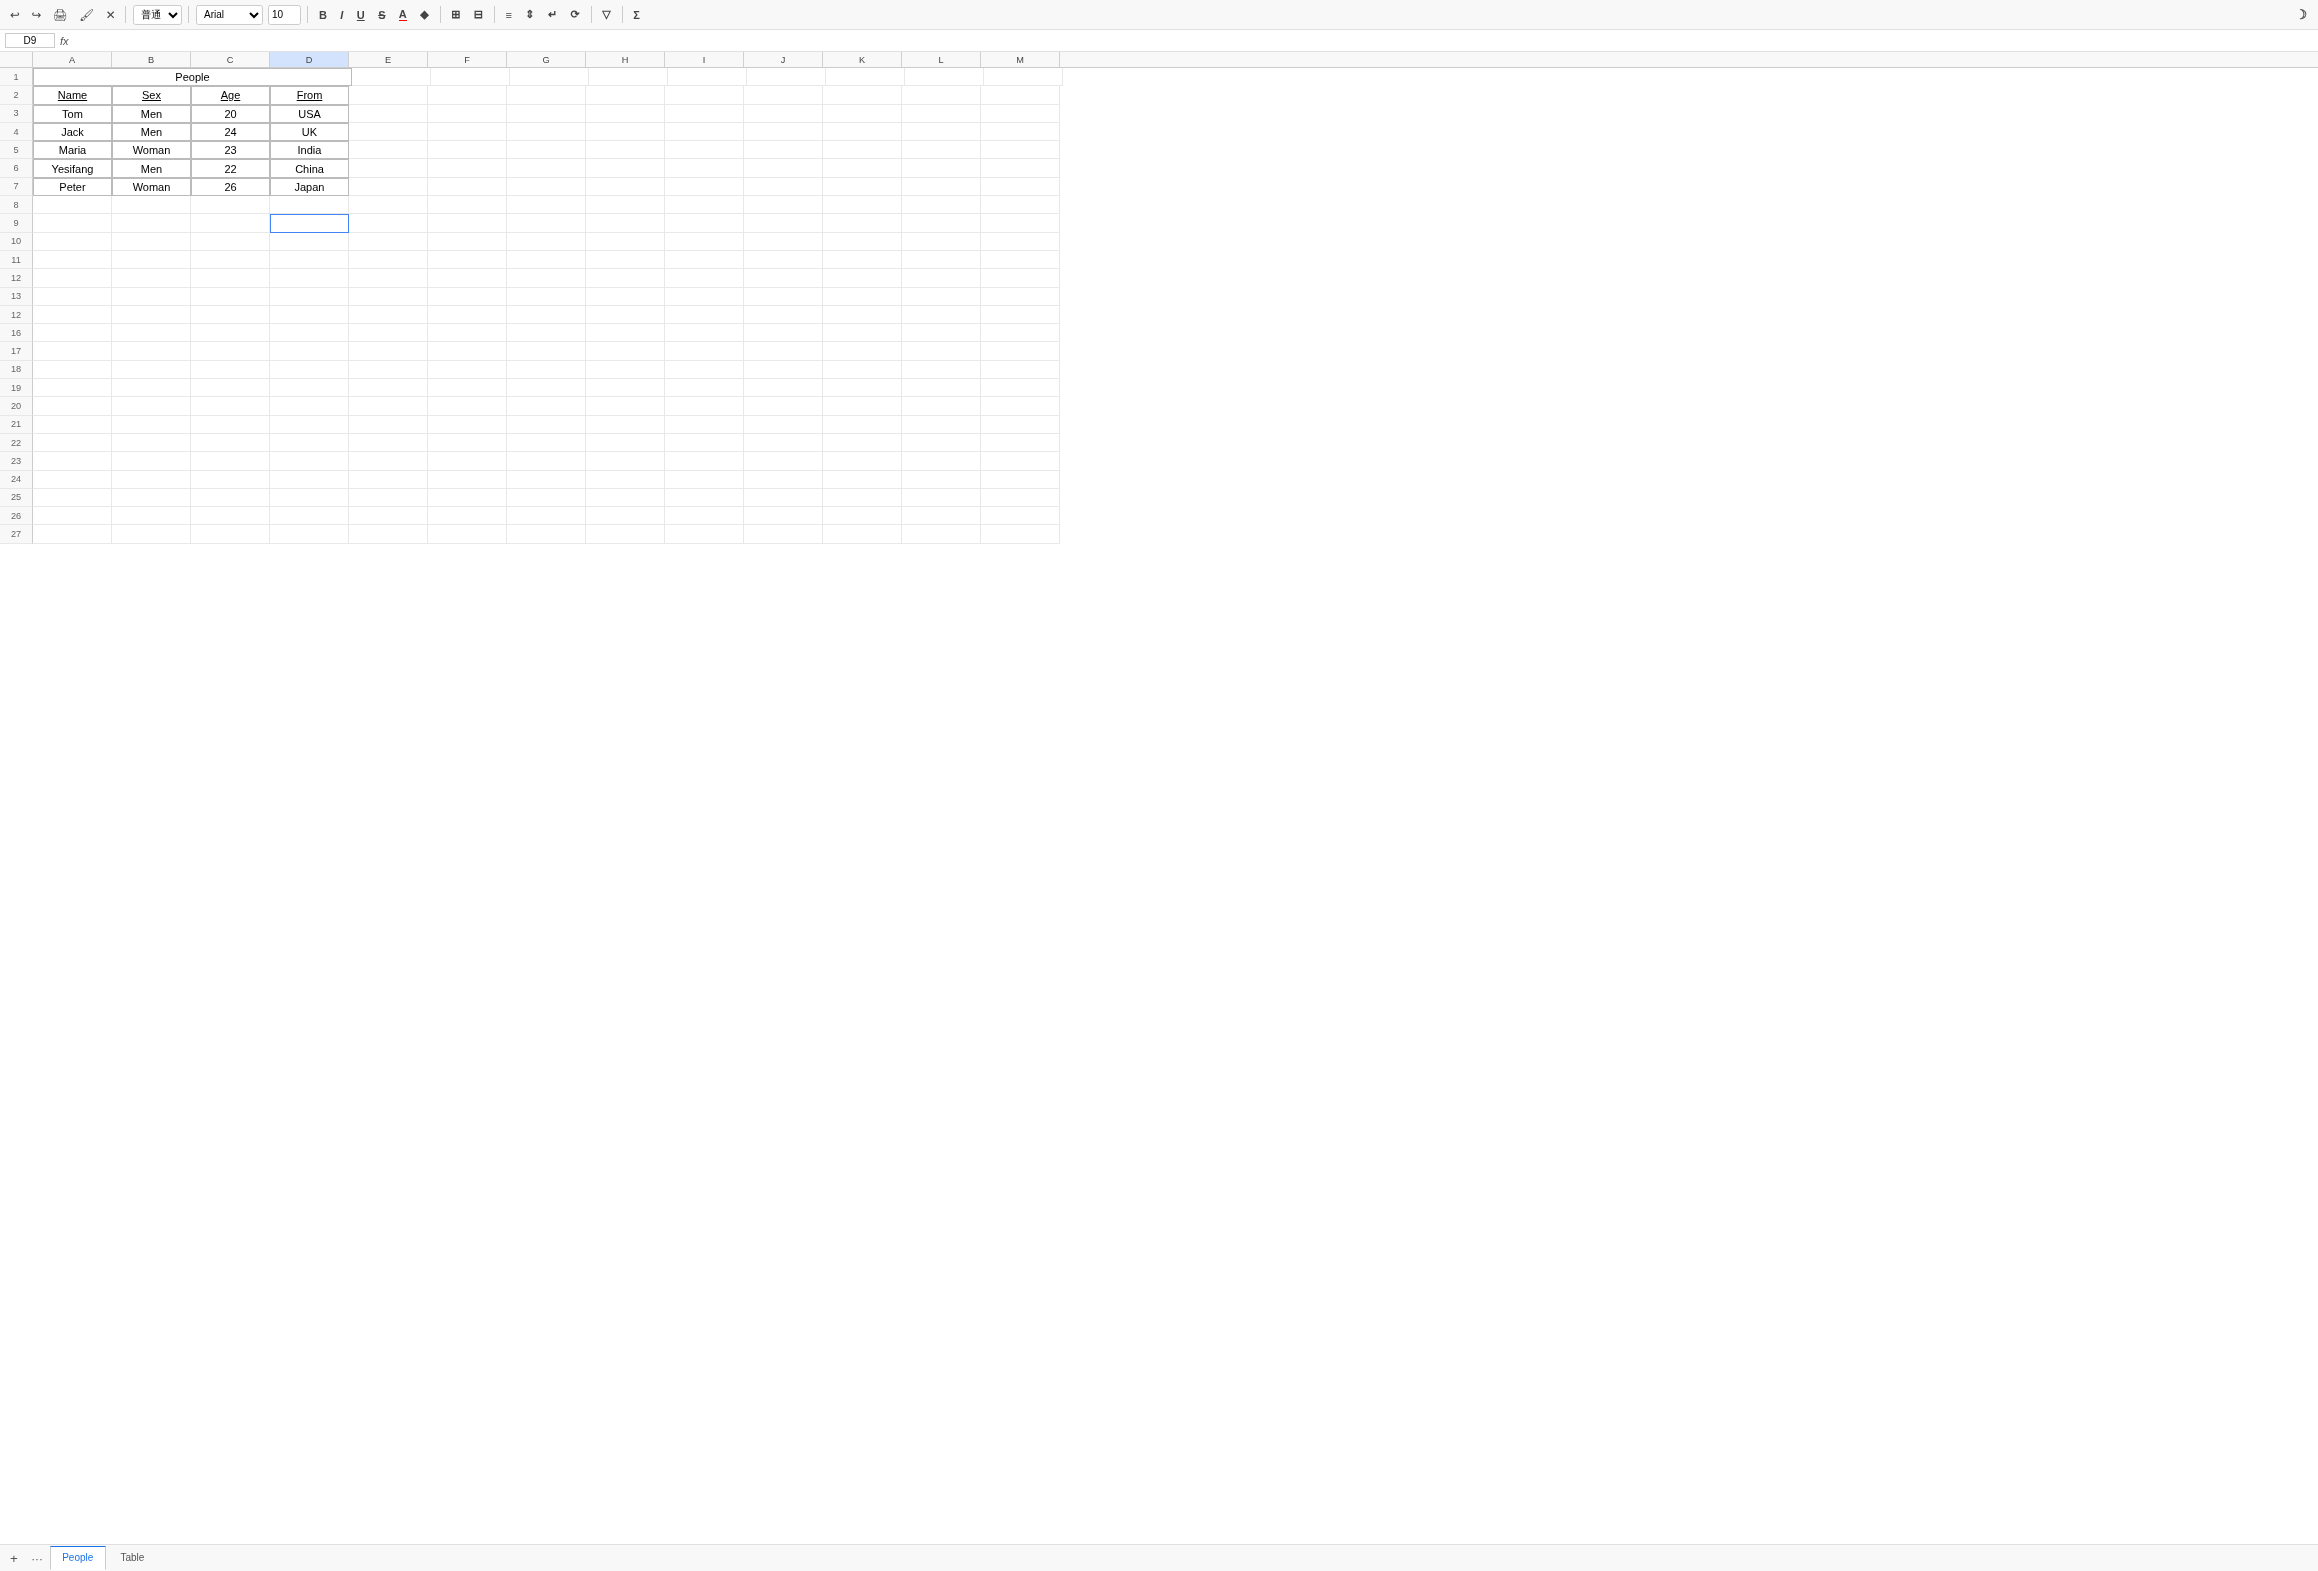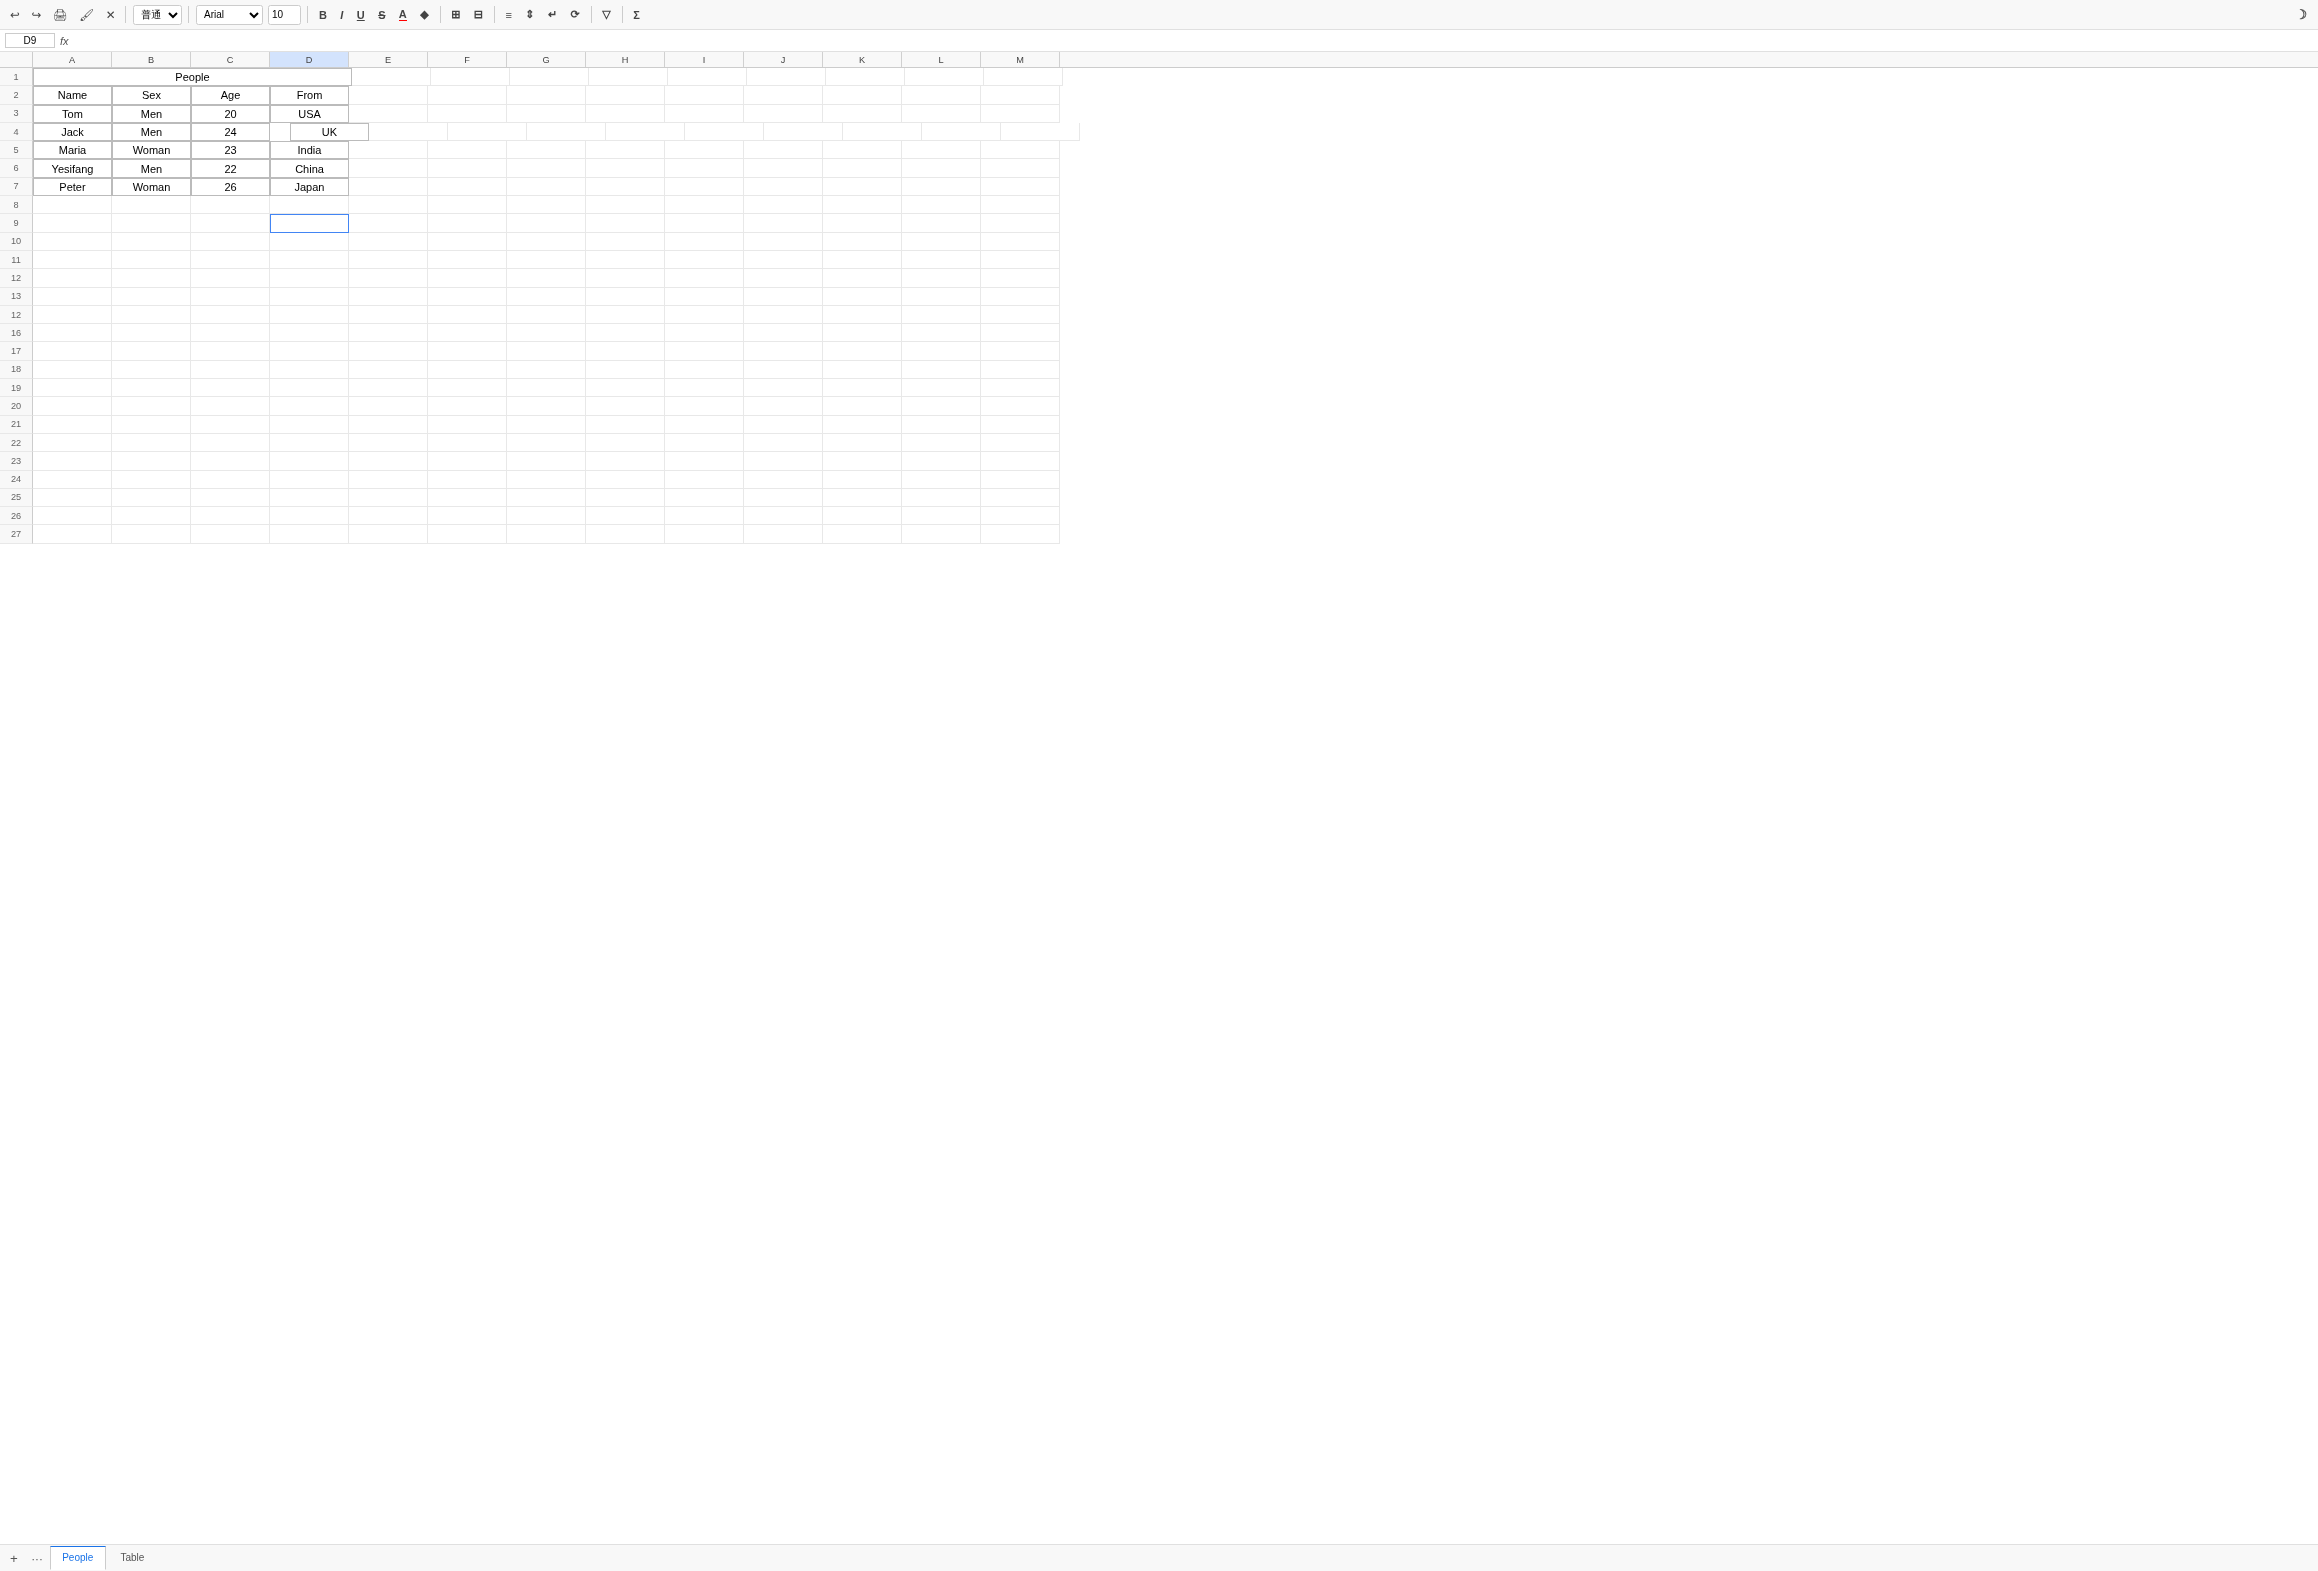--- a/index.html
+++ b/index.html
@@ -63,21 +63,21 @@
     .grid-cell {
       border-right: 0.8px solid #e0e0e0; border-bottom: 0.8px solid #e0e0e0;
       padding: 1.7px 5px; font-size: 11px; min-height: 18.3px;
       display: flex; align-items: center; flex-shrink: 0; overflow: hidden;
       white-space: nowrap; background: #fff;
     }
     .grid-cell.merged-title {
       justify-content: center; font-size: 11px;
     }
     .grid-cell.header-cell {
-      justify-content: center; font-weight: normal; border: 0.8px solid #bbb;
+      justify-content: center; font-weight: normal; border: 0.8px solid #bbb; text-decoration: underline;
     }
     .grid-cell.data-cell { justify-content: center; border: 0.8px solid #bbb; }
     .grid-cell.selected-cell {
       outline: 1.7px solid #4285f4; outline-offset: -1.7px; z-index: 5;
       background: #fff;
     }
     .grid-cell.empty { background: #fff; }
 
     
     .sheet-tabs {
@@ -233,21 +233,21 @@
         <div class="grid-cell empty" style="width: 79px; min-width: 79px; border-right: 0.8px solid rgb(232, 232, 232); border-bottom: 0.8px solid rgb(232, 232, 232);"></div>
         <div class="grid-cell empty" style="width: 79px; min-width: 79px; border-right: 0.8px solid rgb(232, 232, 232); border-bottom: 0.8px solid rgb(232, 232, 232);"></div>
         <div class="grid-cell empty" style="width: 79px; min-width: 79px; border-right: 0.8px solid rgb(232, 232, 232); border-bottom: 0.8px solid rgb(232, 232, 232);"></div>
         <div class="grid-cell empty" style="width: 79px; min-width: 79px; border-right: 0.8px solid rgb(232, 232, 232); border-bottom: 0.8px solid rgb(232, 232, 232);"></div>
       </div>
       <div class="grid-row">
         <div class="row-num">4</div>
         <div class="grid-cell data-cell" style="width: 79px; min-width: 79px;">Jack</div>
         <div class="grid-cell data-cell" style="width: 79px; min-width: 79px;">Men</div>
         <div class="grid-cell data-cell" style="width: 79px; min-width: 79px;">24</div>
-        <div class="grid-cell data-cell" style="width: 79px; min-width: 79px; margin-left: 20px;">UK</div>
+        <div class="grid-cell data-cell" style="width: 79px; min-width: 79px;">UK</div>
         <div class="grid-cell empty" style="width: 79px; min-width: 79px; border-right: 0.8px solid rgb(232, 232, 232); border-bottom: 0.8px solid rgb(232, 232, 232);"></div>
         <div class="grid-cell empty" style="width: 79px; min-width: 79px; border-right: 0.8px solid rgb(232, 232, 232); border-bottom: 0.8px solid rgb(232, 232, 232);"></div>
         <div class="grid-cell empty" style="width: 79px; min-width: 79px; border-right: 0.8px solid rgb(232, 232, 232); border-bottom: 0.8px solid rgb(232, 232, 232);"></div>
         <div class="grid-cell empty" style="width: 79px; min-width: 79px; border-right: 0.8px solid rgb(232, 232, 232); border-bottom: 0.8px solid rgb(232, 232, 232);"></div>
         <div class="grid-cell empty" style="width: 79px; min-width: 79px; border-right: 0.8px solid rgb(232, 232, 232); border-bottom: 0.8px solid rgb(232, 232, 232);"></div>
         <div class="grid-cell empty" style="width: 79px; min-width: 79px; border-right: 0.8px solid rgb(232, 232, 232); border-bottom: 0.8px solid rgb(232, 232, 232);"></div>
         <div class="grid-cell empty" style="width: 79px; min-width: 79px; border-right: 0.8px solid rgb(232, 232, 232); border-bottom: 0.8px solid rgb(232, 232, 232);"></div>
         <div class="grid-cell empty" style="width: 79px; min-width: 79px; border-right: 0.8px solid rgb(232, 232, 232); border-bottom: 0.8px solid rgb(232, 232, 232);"></div>
         <div class="grid-cell empty" style="width: 79px; min-width: 79px; border-right: 0.8px solid rgb(232, 232, 232); border-bottom: 0.8px solid rgb(232, 232, 232);"></div>
       </div>

